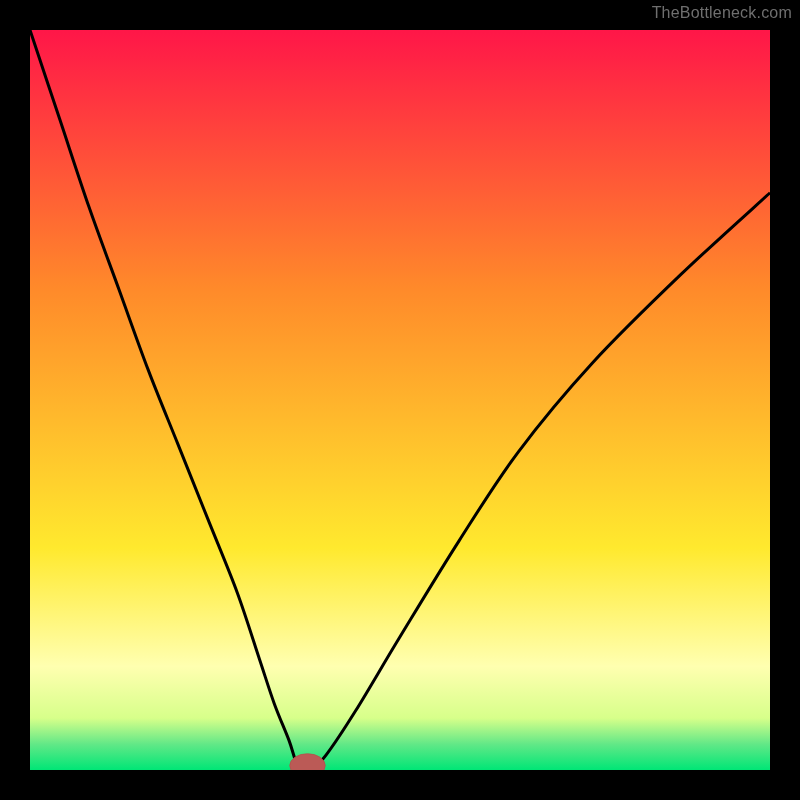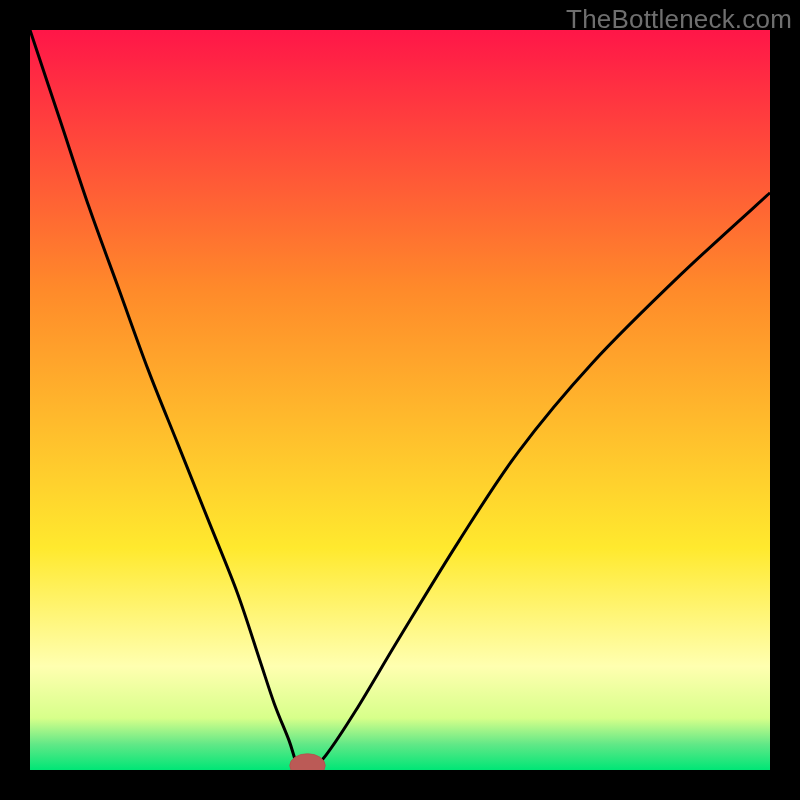--- a/index.html
+++ b/index.html
@@ -25,21 +25,21 @@
     top: 30px;
     width: 740px;
     height: 740px;
     box-sizing: border-box;
   }
   .watermark {
     position: absolute;
     top: 4px;
     right: 8px;
     color: #6f6f6f;
-    font-size: 26px;
+    font-size: 16px;
     font-weight: 500;
     letter-spacing: 0.2px;
     user-select: none;
     text-align: center;
   }
   svg { display: block; }
 </style>
 </head>
 <body>
 

